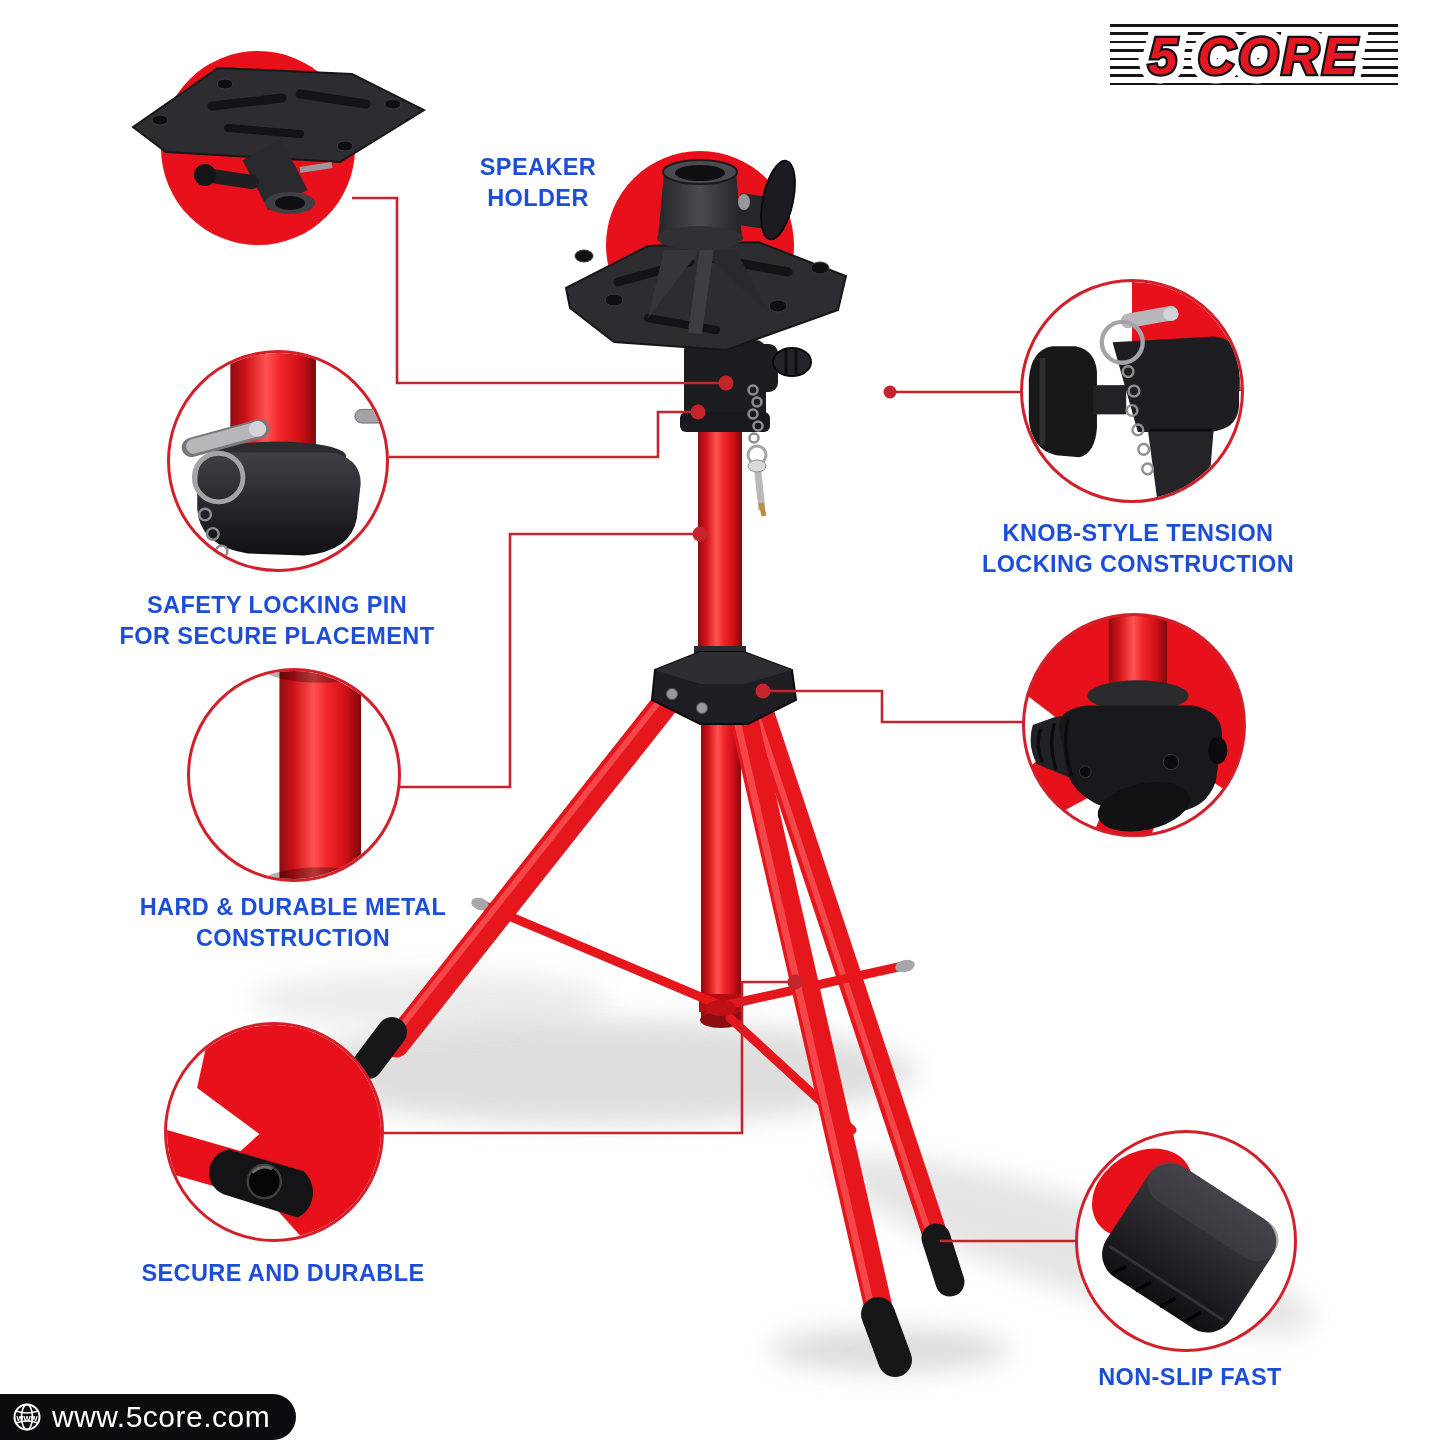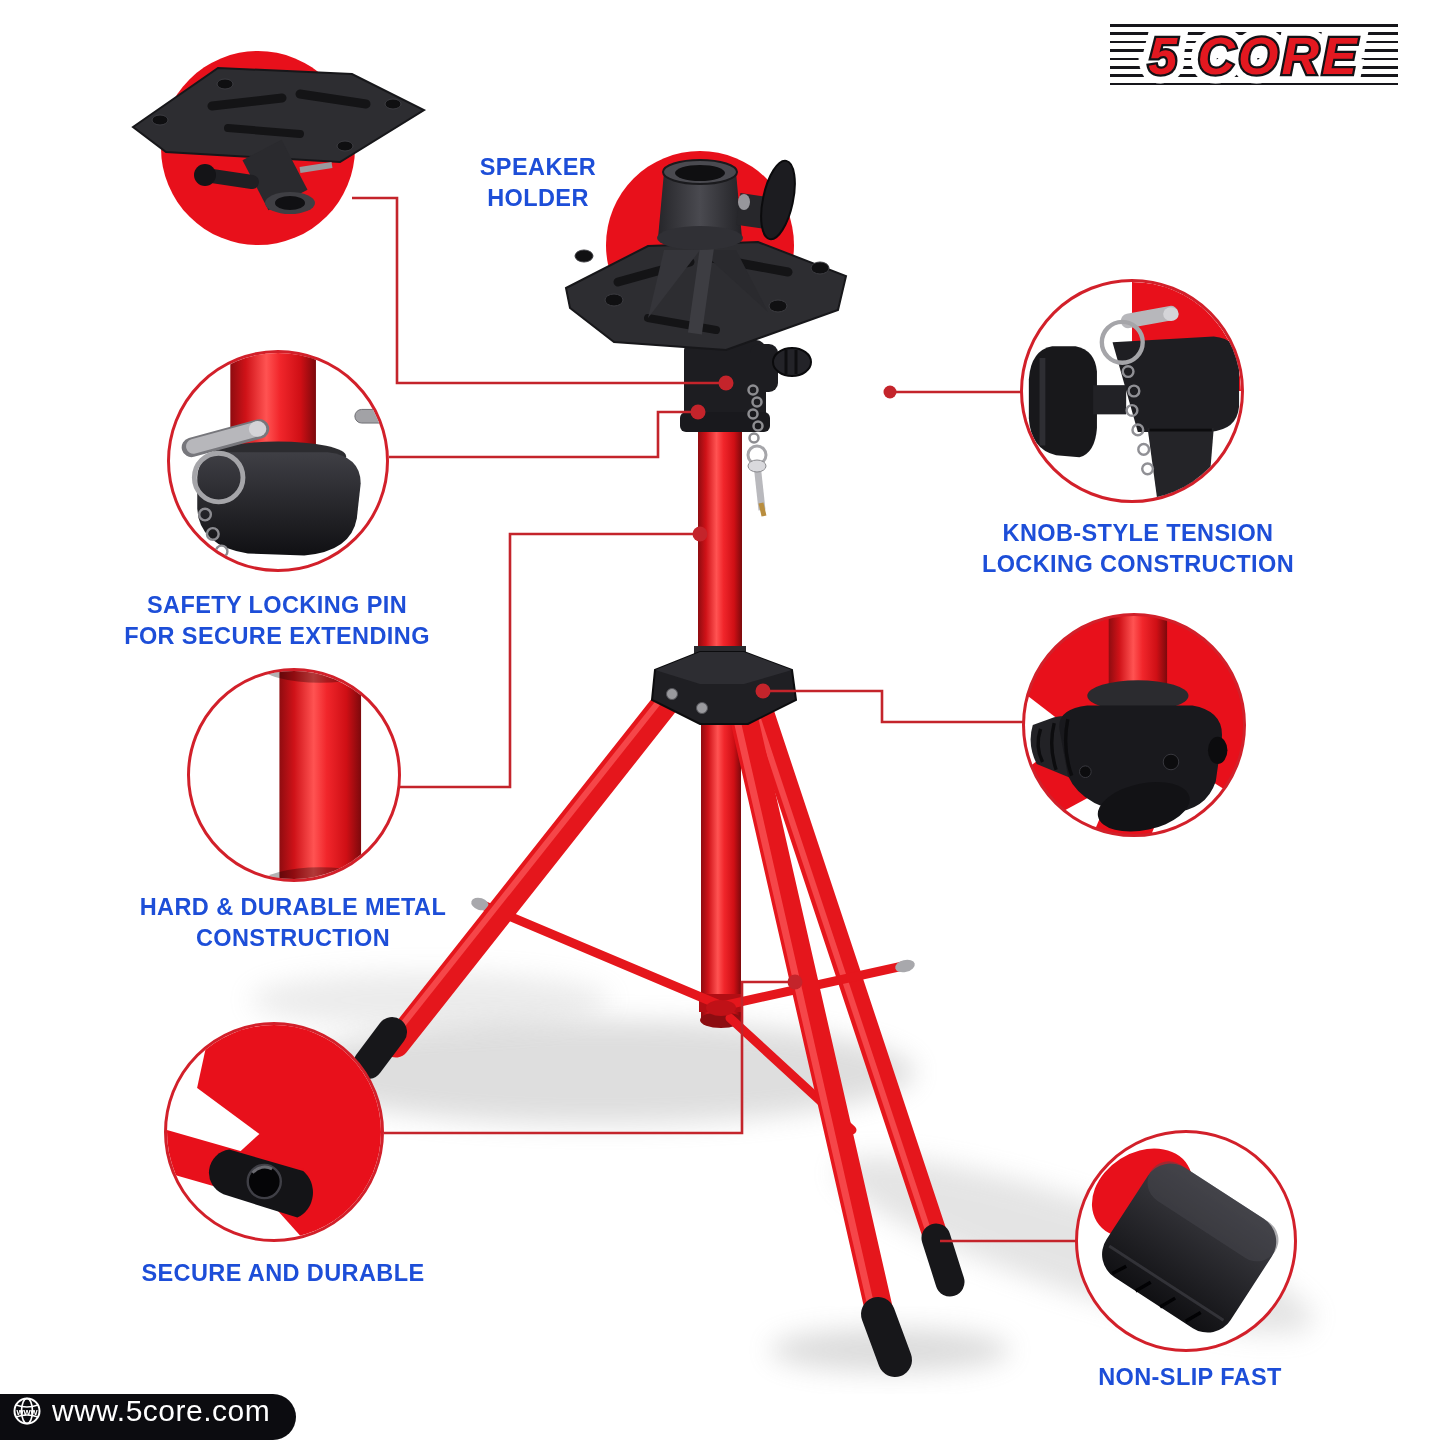--- a/index.html
+++ b/index.html
@@ -9,21 +9,21 @@
   .callout{position:absolute;border:3px solid #d2202a;border-radius:50%;overflow:hidden;
            background:#fff;z-index:3;box-sizing:border-box;}
   .callout svg{display:block;width:100%;height:100%;}
   .label{position:absolute;z-index:4;color:#1d4ed8;font-weight:bold;font-size:23.5px;
          line-height:1.32;letter-spacing:.4px;text-align:center;white-space:pre-line;}
   .logo{position:absolute;left:1106px;top:12px;width:296px;height:86px;z-index:5;}
   .logo .stripes{position:absolute;left:4px;top:12px;right:4px;bottom:12px;
       background:repeating-linear-gradient(180deg,#15151a 0 2.6px,transparent 2.6px 8.4px);}
   .logo svg{position:absolute;left:0;top:0;width:100%;height:100%;}
   .site-pill{position:absolute;left:0;top:1394px;height:46px;z-index:5;background:#0c0c10;
-      display:flex;align-items:flex-start;gap:8px;padding:0 26px 0 10px;
+      display:flex;align-items:center;gap:8px;padding:0 26px 0 10px;
       border-radius:0 23px 23px 0;color:#fff;}
   .site-pill .txt{font-size:30px;letter-spacing:.5px;}
 </style>
 </head>
 <body>
 
 <div id="canvas">
 
   <svg id="stand-svg" viewBox="0 0 1445 1445">
     <defs>
@@ -268,21 +268,21 @@
             <line x1="152" y1="182" x2="160" y2="166"></line>
         </g>
         <line x1="44" y1="160" x2="184" y2="160" stroke="#45454b" stroke-width="3" opacity=".6"></line>
       </g>
     </svg>
   </div>
 
   <div class="label" style="left:408px;top:152px;width:260px;">SPEAKER
 HOLDER</div>
   <div class="label" style="left:77px;top:590px;width:400px;">SAFETY LOCKING PIN
-FOR SECURE EXTENDING</div>
+FOR SECURE PLACEMENT</div>
   <div class="label" style="left:938px;top:518px;width:400px;">KNOB-STYLE TENSION
 LOCKING CONSTRUCTION</div>
   <div class="label" style="left:93px;top:892px;width:400px;">HARD &amp; DURABLE METAL
 CONSTRUCTION</div>
   <div class="label" style="left:83px;top:1258px;width:400px;">SECURE AND DURABLE</div>
   <div class="label" style="left:990px;top:1362px;width:400px;">NON-SLIP FAST</div>
 
   <div class="logo">
     <div class="stripes"></div>
     <svg viewBox="0 0 296 86">

